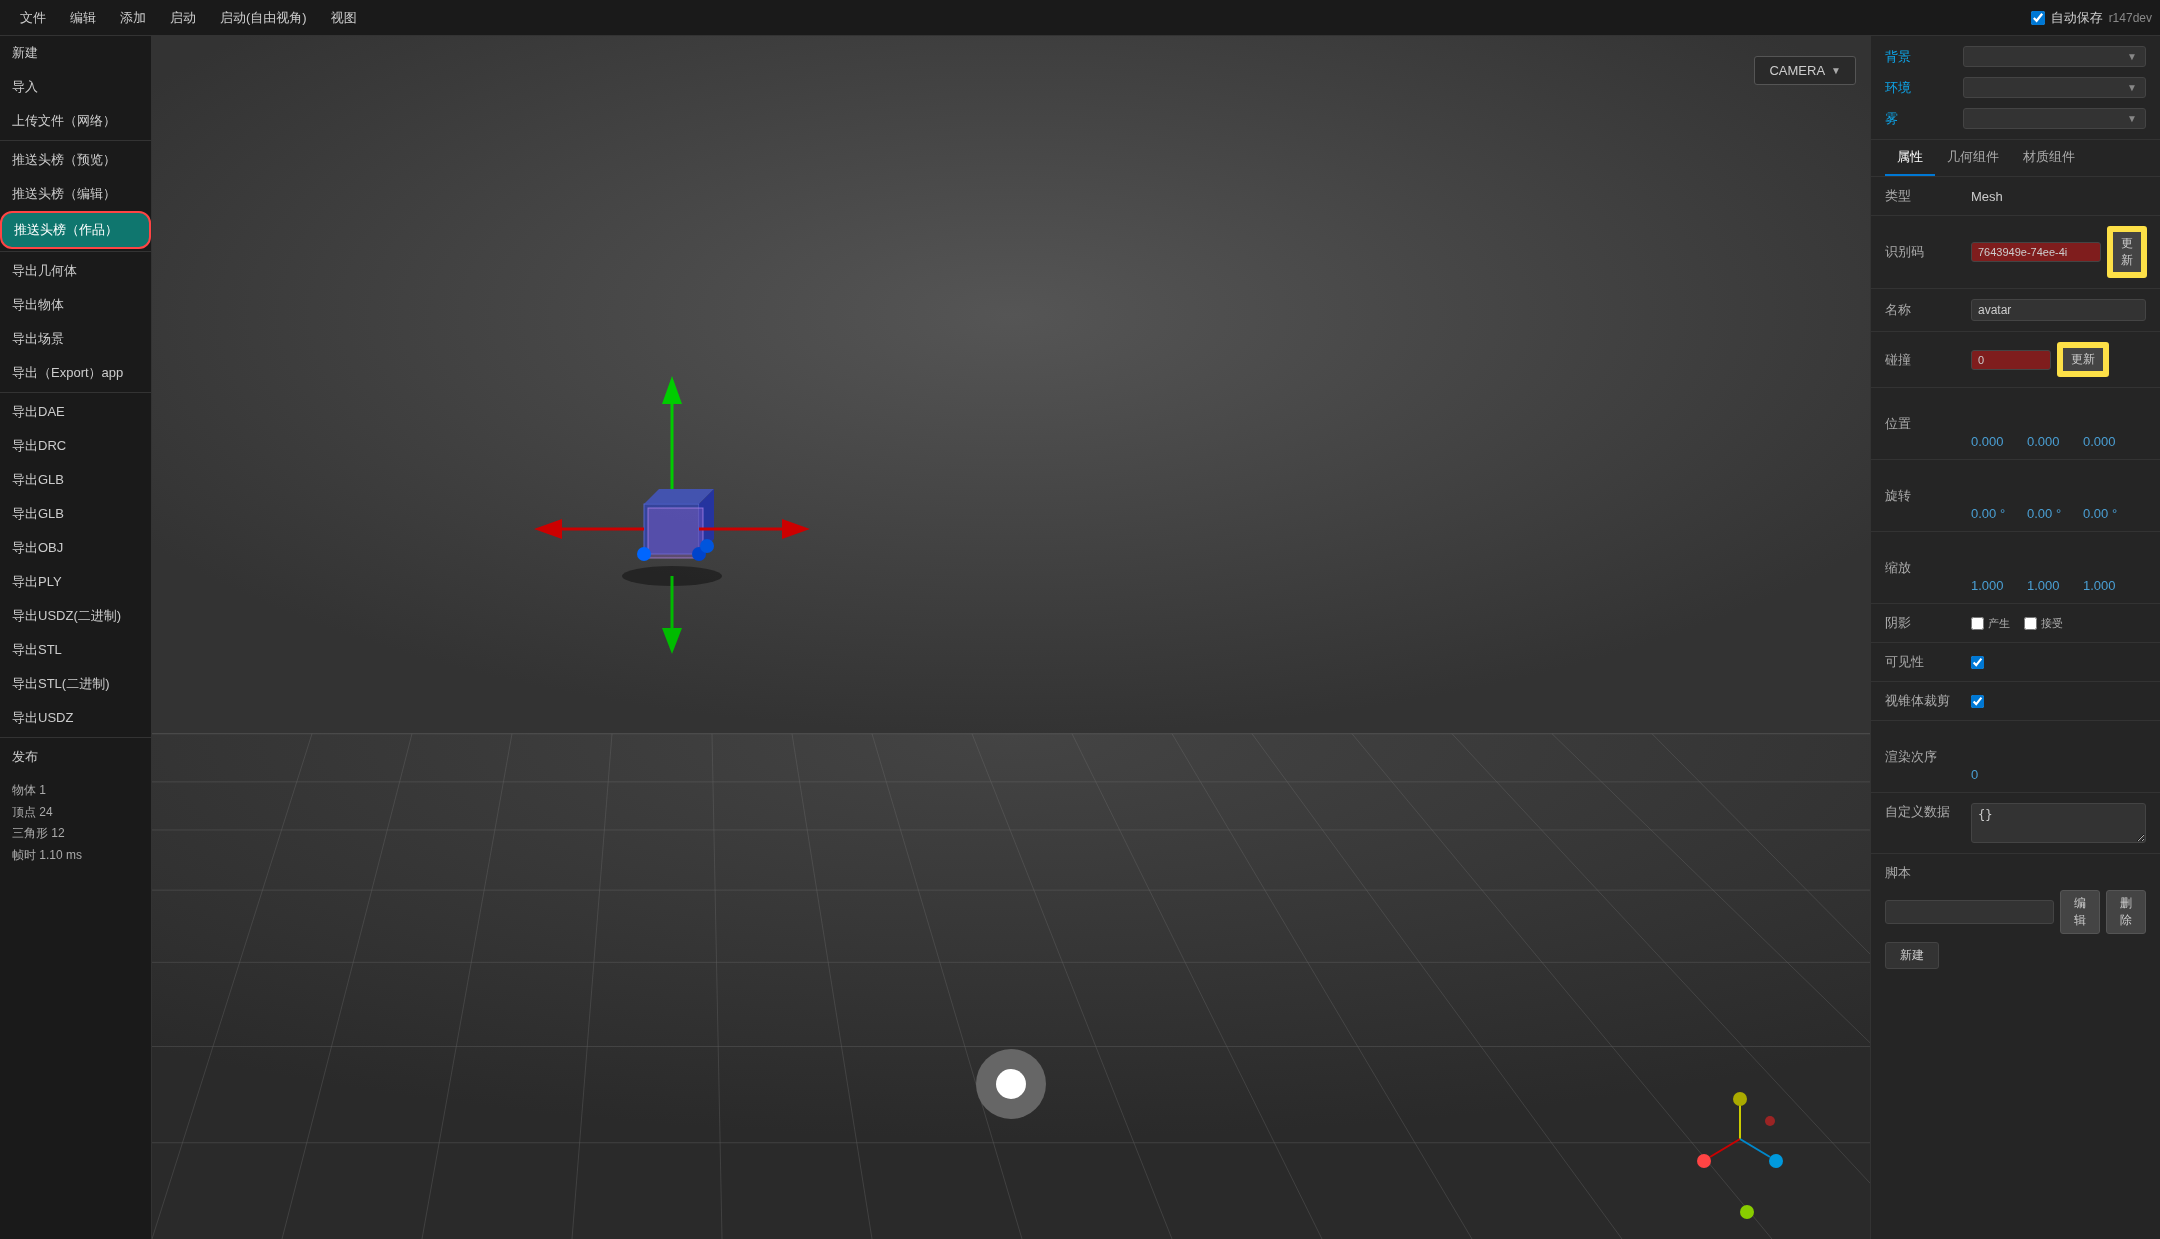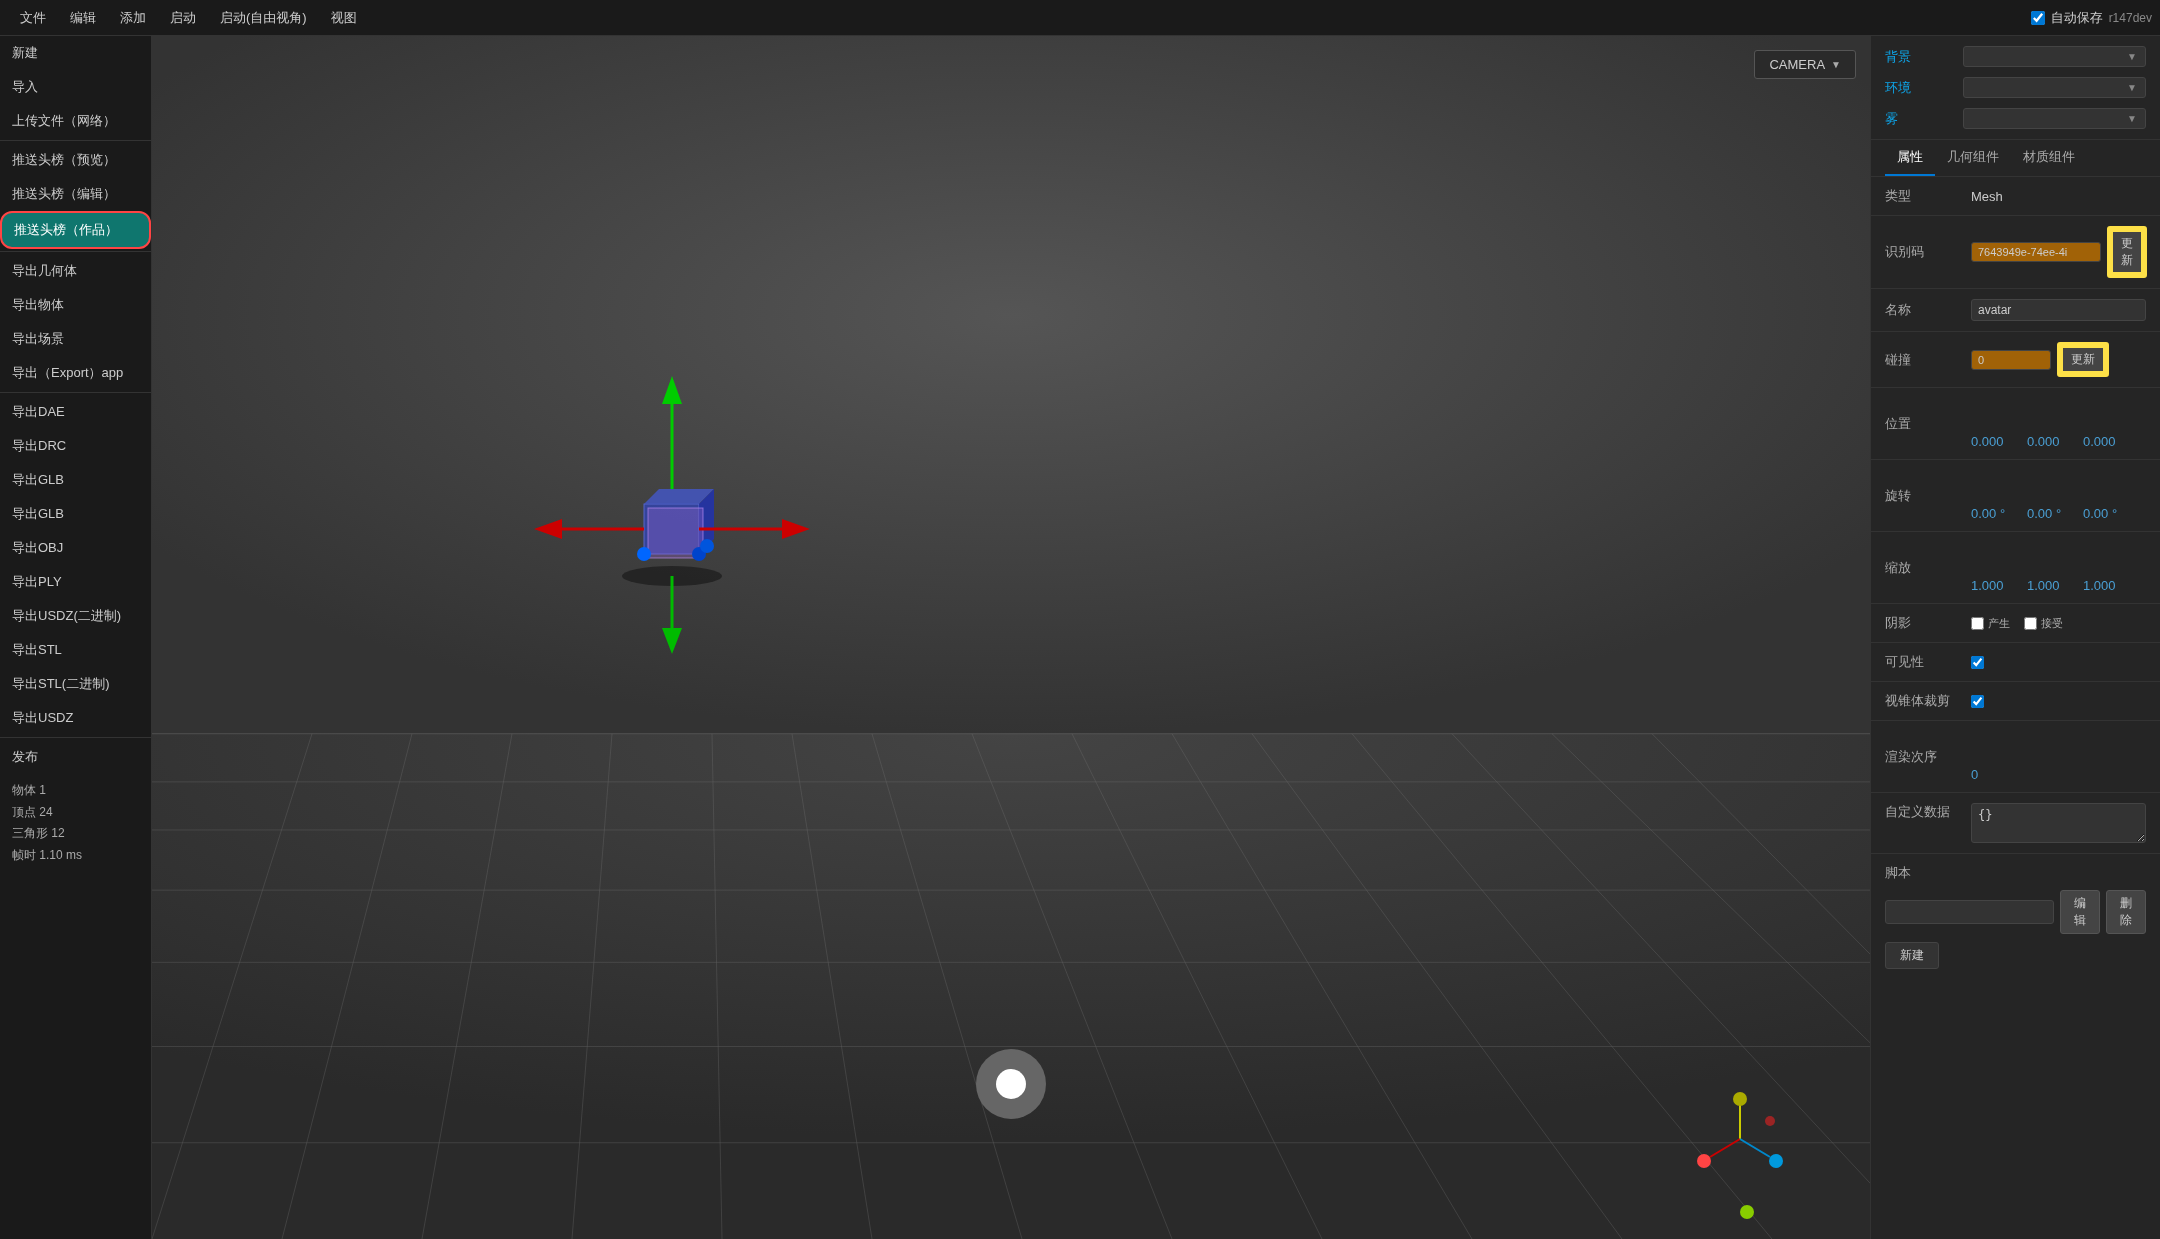--- a/index.html
+++ b/index.html
@@ -99,21 +99,21 @@
     #viewport {
       flex: 1;
       background: #4a4a4a;
       position: relative;
       overflow: hidden;
     }
 
     
     .camera-button {
       position: absolute;
-      top: 14px;
+      top: 20px;
       right: 14px;
       background: #2a2a2a;
       color: #ccc;
       border: 1px solid #555;
       border-radius: 3px;
       padding: 6px 14px;
       font-size: 13px;
       cursor: pointer;
       display: flex;
       align-items: center;
@@ -274,21 +274,21 @@
       background: #333;
       border: 1px solid #444;
       border-radius: 3px;
       color: #ccc;
       font-size: 12px;
       padding: 3px 6px;
       outline: none;
     }
 
     .prop-id-input {
-      background: #a16207;
+      background: #7f1d1d;
       border: 1px solid #444;
       border-radius: 3px;
       color: #ccc;
       font-size: 11px;
       padding: 3px 6px;
       width: 130px;
       outline: none;
     }
 
     .update-btn {

